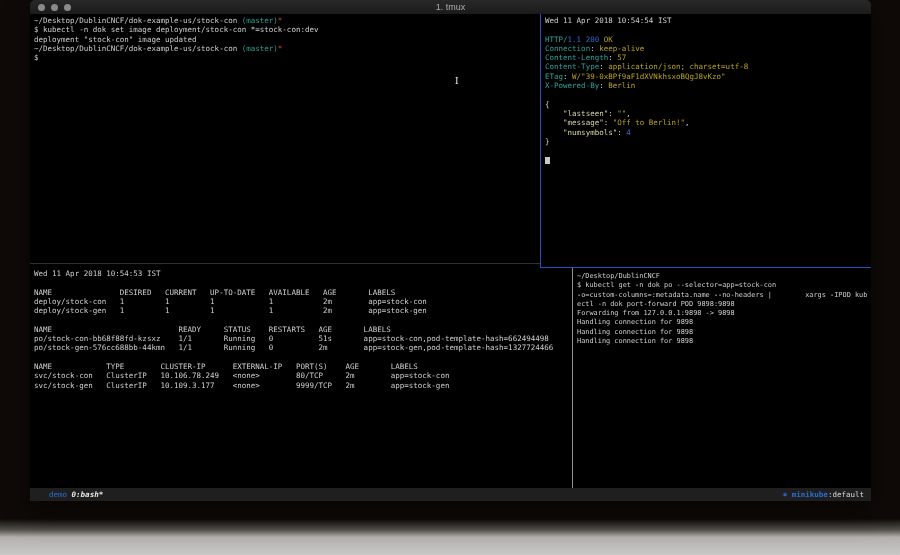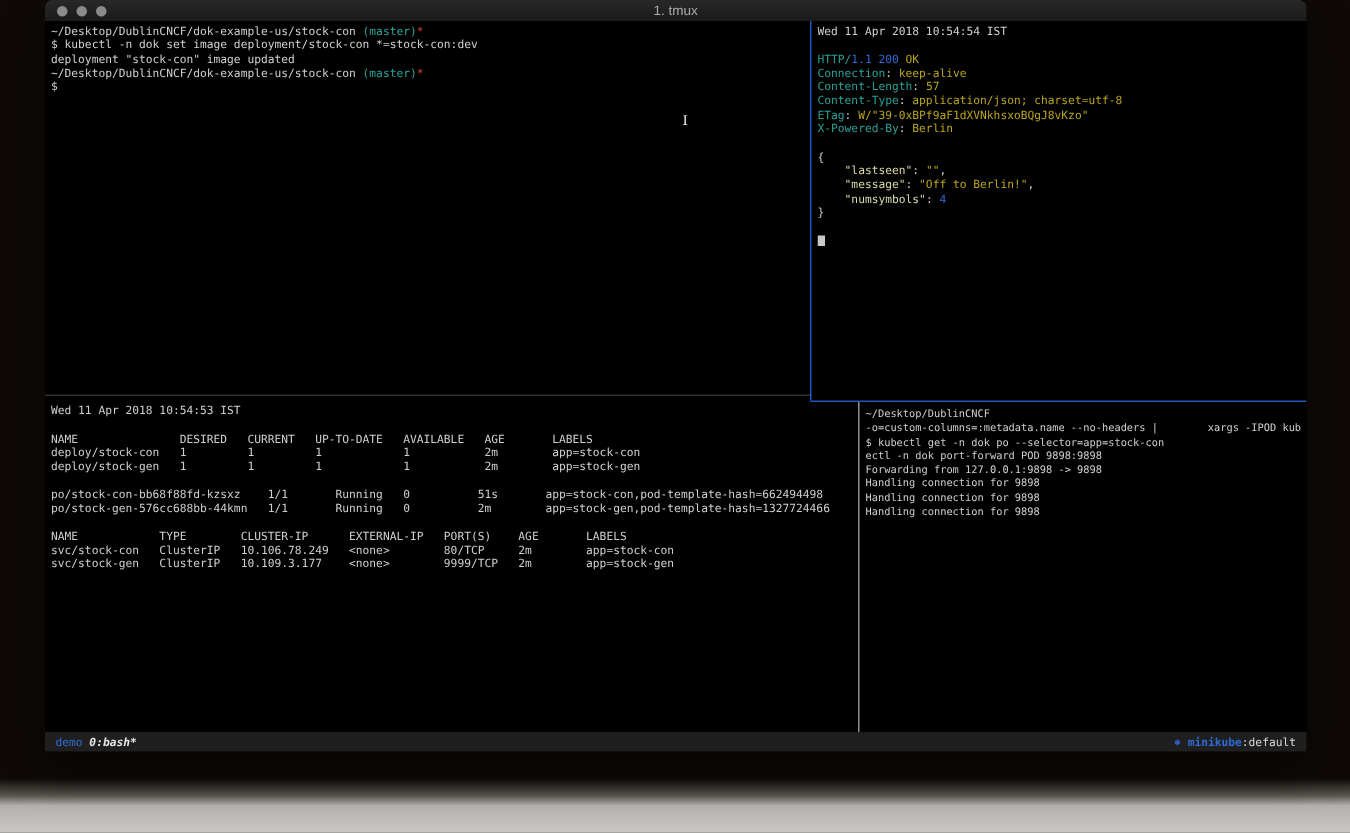--- a/index.html
+++ b/index.html
@@ -41,21 +41,21 @@
   .div-v-top    { left:510px; top:0;     width:1px;   height:253px; background:#1d54c0; }
   .div-h-right  { left:510px; top:253px; width:331px; height:1px;   background:#1d54c0; }
   .div-h-left   { left:0;     top:249px; width:510px; height:1px;   background:#313131; }
   .div-v-bottom { left:542px; top:254px; width:1px;   height:220px; background:#8f8f8f; }
   .statusbar {
     position:absolute; left:0; bottom:0; width:100%; height:13px;
     background:#1f1f1f; display:flex; align-items:center; justify-content:space-between;
     padding:0 7px; font-size:7.5px; line-height:13px;
   }
   .sb-left, .sb-right { white-space:pre; }
-  .sb-session { color:#2e6bd4; }
+  .sb-session { color:#2e6bd4;margin-left:12px; }
   .sb-window  { color:#e8e8e8; font-weight:bold;font-style:italic; }
   .sb-kube-icon, .sb-kube-ctx { color:#2e6bd4; font-weight:bold; }
   .sb-kube-ns { color:#d8d8d8; }
   .mouse {
     position:absolute; left:425px; top:62px;
     font-family:"DejaVu Serif", serif; font-size:9px; color:#efefef;
   }
 </style>
 </head>
 <body>
@@ -97,31 +97,32 @@
         <div class="tline">&nbsp;</div>
         <div class="tline"><span class="c-cursor"></span></div>
       </div>
     <div class="pane pane-bl">
         <div class="tline"><span class="c-fg">Wed 11 Apr 2018 10:54:53 IST</span></div>
         <div class="tline">&nbsp;</div>
         <div class="tline"><span class="c-fg">NAME               DESIRED   CURRENT   UP-TO-DATE   AVAILABLE   AGE       LABELS</span></div>
         <div class="tline"><span class="c-fg">deploy/stock-con   1         1         1            1           2m        app=stock-con</span></div>
         <div class="tline"><span class="c-fg">deploy/stock-gen   1         1         1            1           2m        app=stock-gen</span></div>
         <div class="tline">&nbsp;</div>
+        <div class="tline"><span class="c-fg">NAME                            READY     STATUS    RESTARTS   AGE       LABELS</span></div>
         <div class="tline"><span class="c-fg">po/stock-con-bb68f88fd-kzsxz    1/1       Running   0          51s       app=stock-con,pod-template-hash=662494498</span></div>
         <div class="tline"><span class="c-fg">po/stock-gen-576cc688bb-44kmn   1/1       Running   0          2m        app=stock-gen,pod-template-hash=1327724466</span></div>
         <div class="tline">&nbsp;</div>
         <div class="tline"><span class="c-fg">NAME            TYPE        CLUSTER-IP      EXTERNAL-IP   PORT(S)    AGE       LABELS</span></div>
         <div class="tline"><span class="c-fg">svc/stock-con   ClusterIP   10.106.78.249   &lt;none&gt;        80/TCP     2m        app=stock-con</span></div>
         <div class="tline"><span class="c-fg">svc/stock-gen   ClusterIP   10.109.3.177    &lt;none&gt;        9999/TCP   2m        app=stock-gen</span></div>
       </div>
     <div class="pane pane-br">
         <div class="tline"><span class="c-fg">~/Desktop/DublinCNCF</span></div>
+        <div class="tline"><span class="c-fg">$ kubectl get -n dok po --selector=app=stock-con</span></div>
         <div class="tline"><span class="c-fg">-o=custom-columns=:metadata.name --no-headers |        xargs -IPOD kub</span></div>
-        <div class="tline"><span class="c-fg">$ kubectl get -n dok po --selector=app=stock-con</span></div>
         <div class="tline"><span class="c-fg">ectl -n dok port-forward POD 9898:9898</span></div>
         <div class="tline"><span class="c-fg">Forwarding from 127.0.0.1:9898 -&gt; 9898</span></div>
         <div class="tline"><span class="c-fg">Handling connection for 9898</span></div>
         <div class="tline"><span class="c-fg">Handling connection for 9898</span></div>
         <div class="tline"><span class="c-fg">Handling connection for 9898</span></div>
       </div>
 
     <div class="divider div-v-top"></div>
     <div class="divider div-h-right"></div>
     <div class="divider div-h-left"></div>

